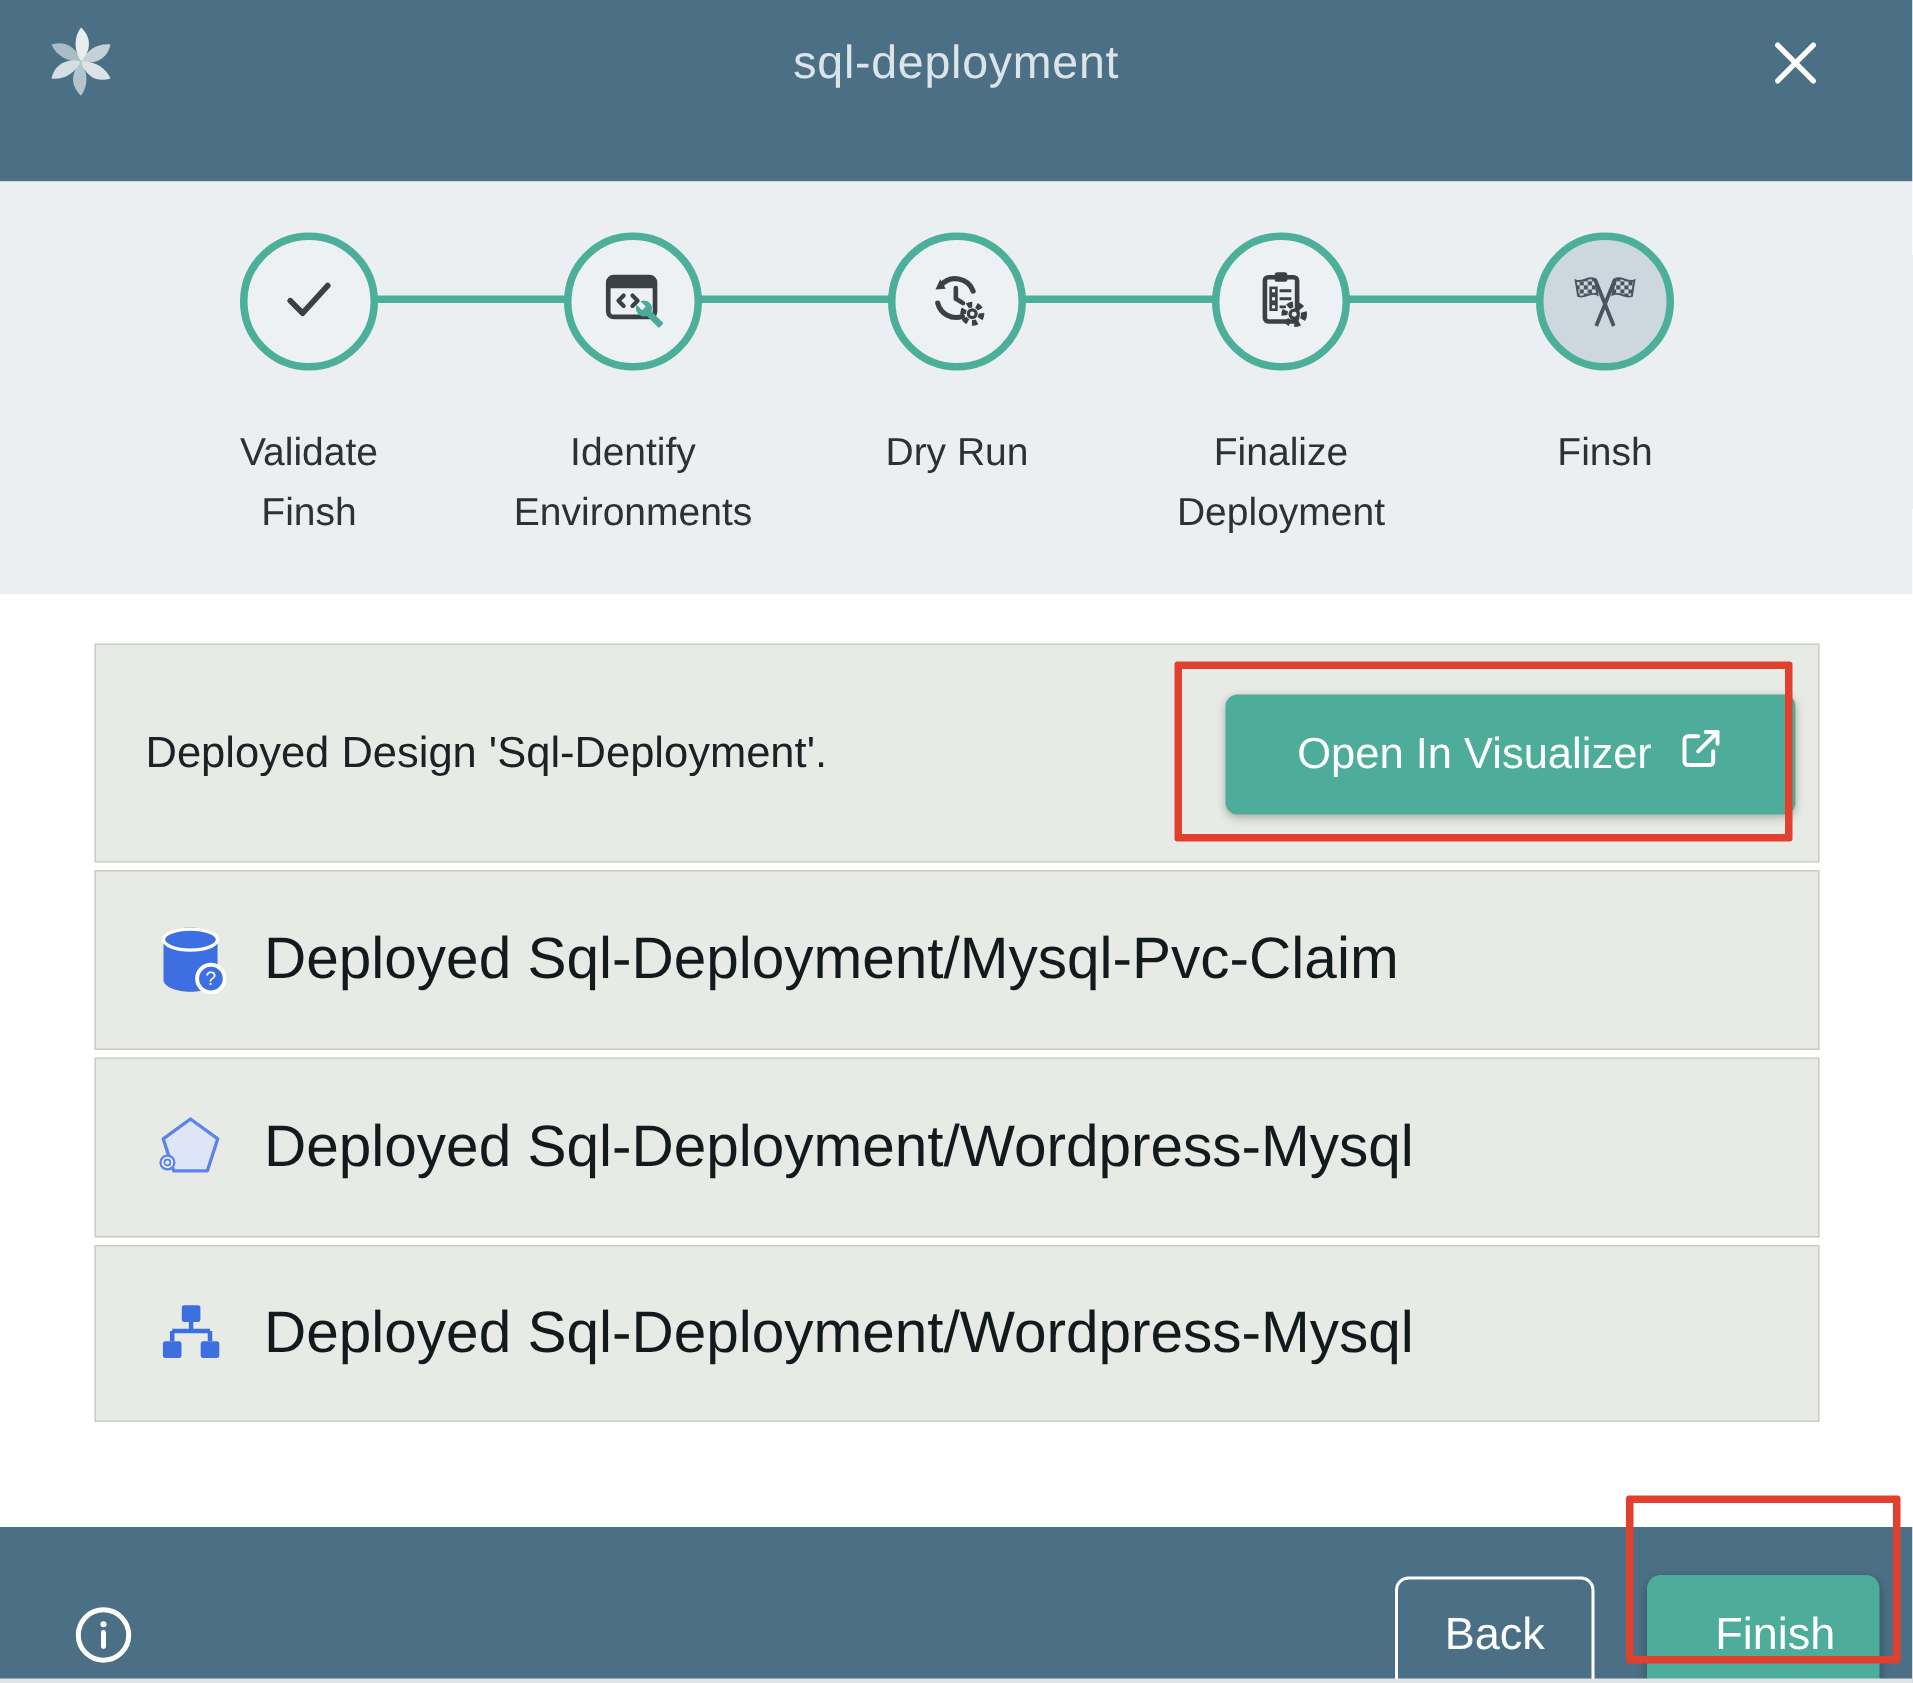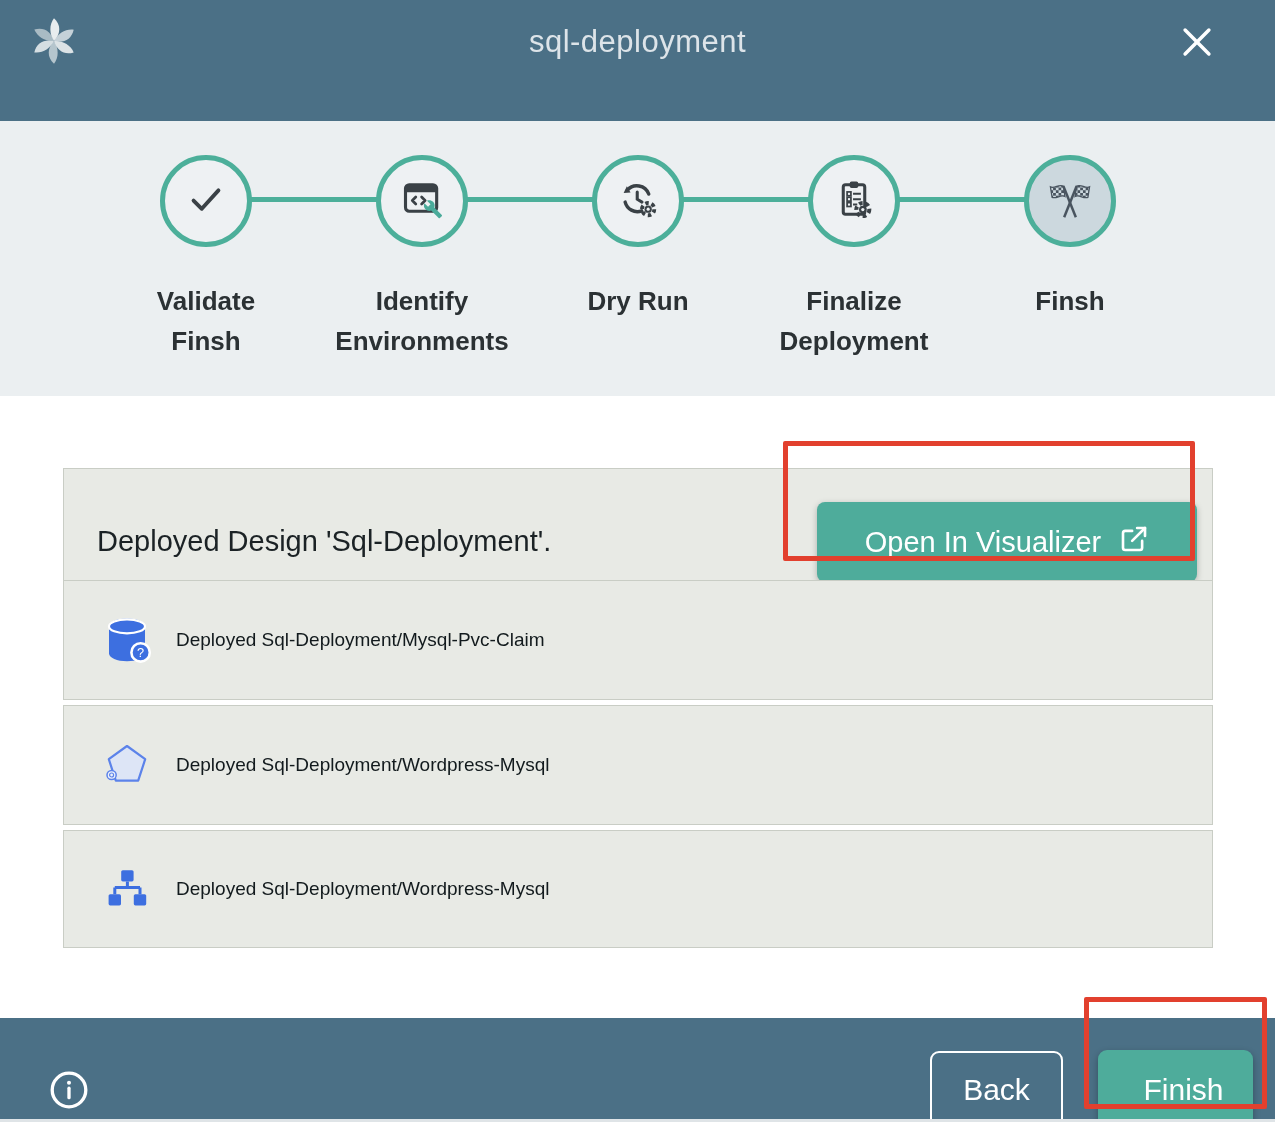--- a/index.html
+++ b/index.html
@@ -37,40 +37,39 @@
     position: absolute; left: 0; top: 121px; width: 1275px; height: 275px;
     background: #ebeff1;
   }
   .connector {
     position: absolute; left: 205px; top: 76px; width: 864px; height: 5px;
     background: #4caf9a; border-radius: 3px;
   }
   .steps-row {
     position: absolute; left: 98px; top: 34px; width: 1080px;
     display: flex;
-    font-weight: bold;
   }
   .step { width: 216px; display: flex; flex-direction: column; align-items: center; }
   .step-circle {
     width: 92px; height: 92px; border: 5px solid #4caf9a; border-radius: 50%;
     background: #eef1f3; display: flex; align-items: center; justify-content: center;
     cursor: pointer; position: relative; z-index: 2;
   }
   .step-circle.active { background: #ccd8de; }
   .step-label {
     margin-top: 34px; text-align: center; font-size: 26px; color: #2b3134;
   }
   .step-label span { display: block; line-height: 40px; }
 
   
   .row {
     position: absolute; left: 63px; width: 1150px;
     background: #e8eae5; border: 1px solid #c9cdc5;
   }
-  .row-summary { top: 429px; height: 146px; margin-top: 39px; }
+  .row-summary { top: 429px; height: 146px; }
   .row-item-1 { top: 580px; height: 120px; }
   .row-item-2 { top: 705px; height: 120px; }
   .row-item-3 { top: 830px; height: 118px; }
   .summary-text {
     position: absolute; left: 33px; top: 0; height: 100%;
     display: flex; align-items: center;
     font-size: 29px; color: #1b2225;
   }
   .viz-btn {
     position: absolute; left: 753px; top: 33px; width: 380px; height: 80px;
@@ -79,21 +78,21 @@
     color: #ffffff; font-size: 29px; font-family: "Liberation Sans", sans-serif;
     box-shadow: 0 2px 6px rgba(0,0,0,0.25);
   }
   .item-icon {
     position: absolute; left: 30px; top: 0; width: 66px; height: 100%;
     display: flex; align-items: center; justify-content: center;
   }
   .item-text {
     position: absolute; left: 112px; top: 0; height: 100%;
     display: flex; align-items: center;
-    font-size: 19px; color: #121a1d;
+    font-size: 39px; color: #121a1d;
   }
 
   
   .hl-box {
     position: absolute; border: 5px solid #e2402e; border-radius: 2px;
     pointer-events: none; z-index: 10;
   }
   .hl-viz { left: 783px; top: 441px; width: 412px; height: 120px; }
   .hl-finish { left: 1084px; top: 997px; width: 183px; height: 112px; }
 

